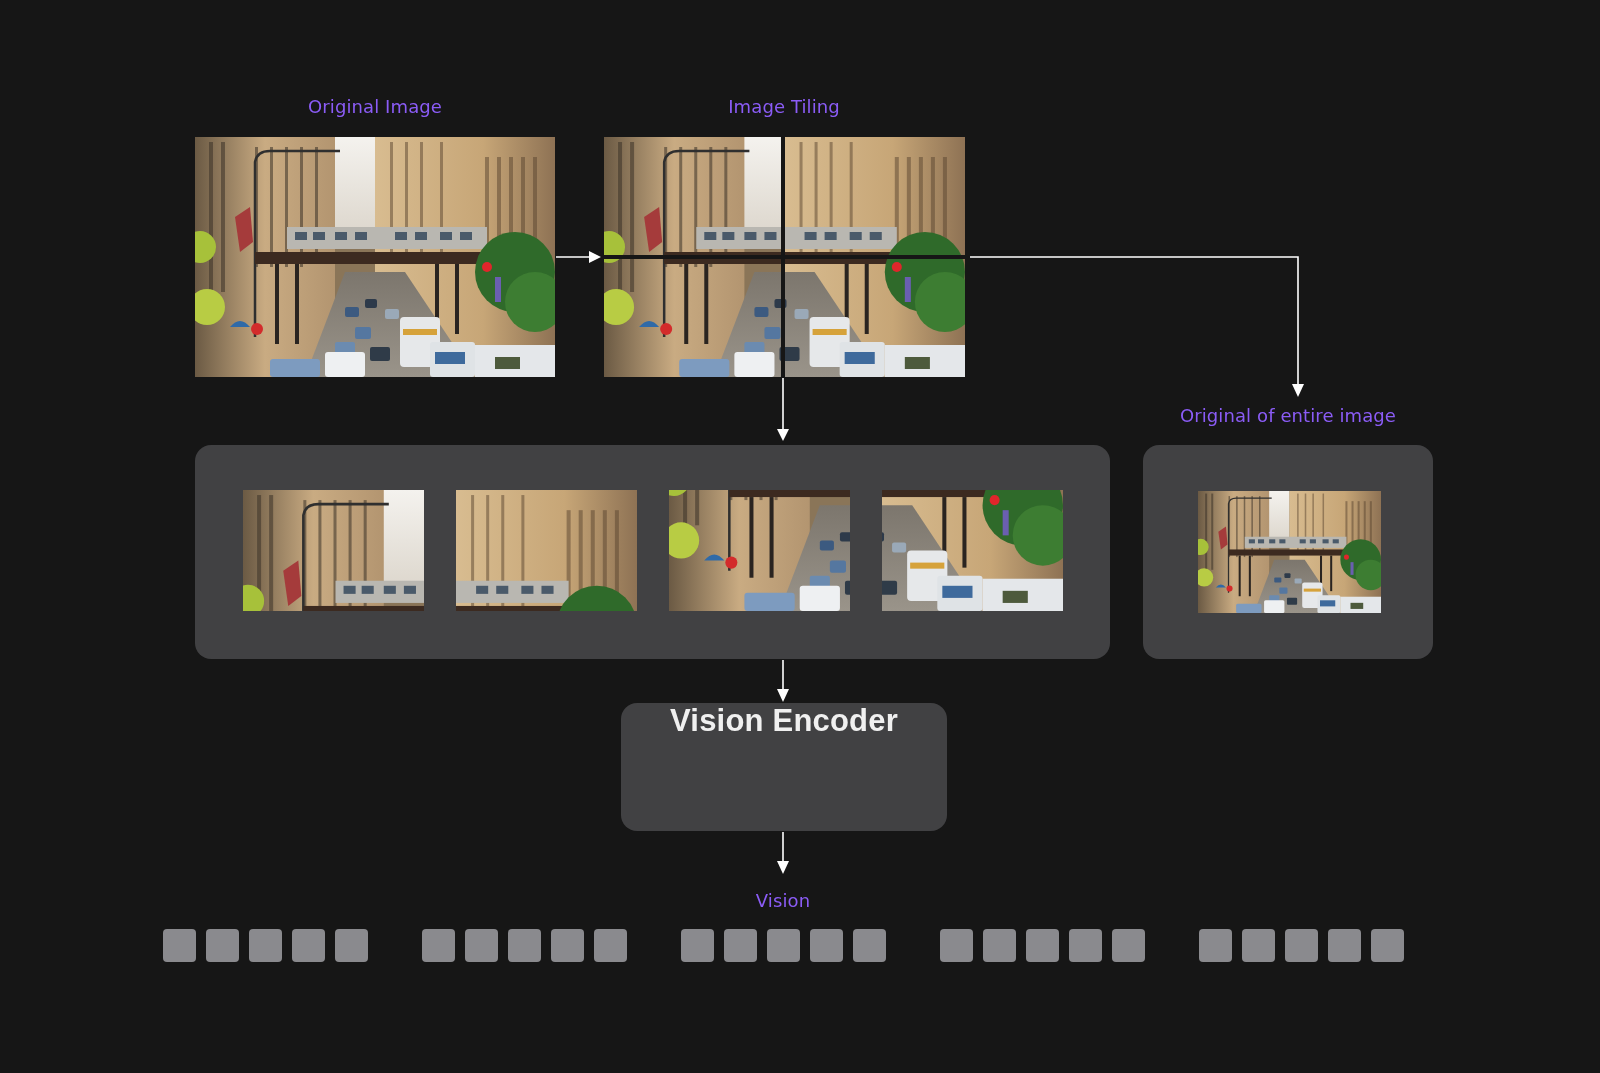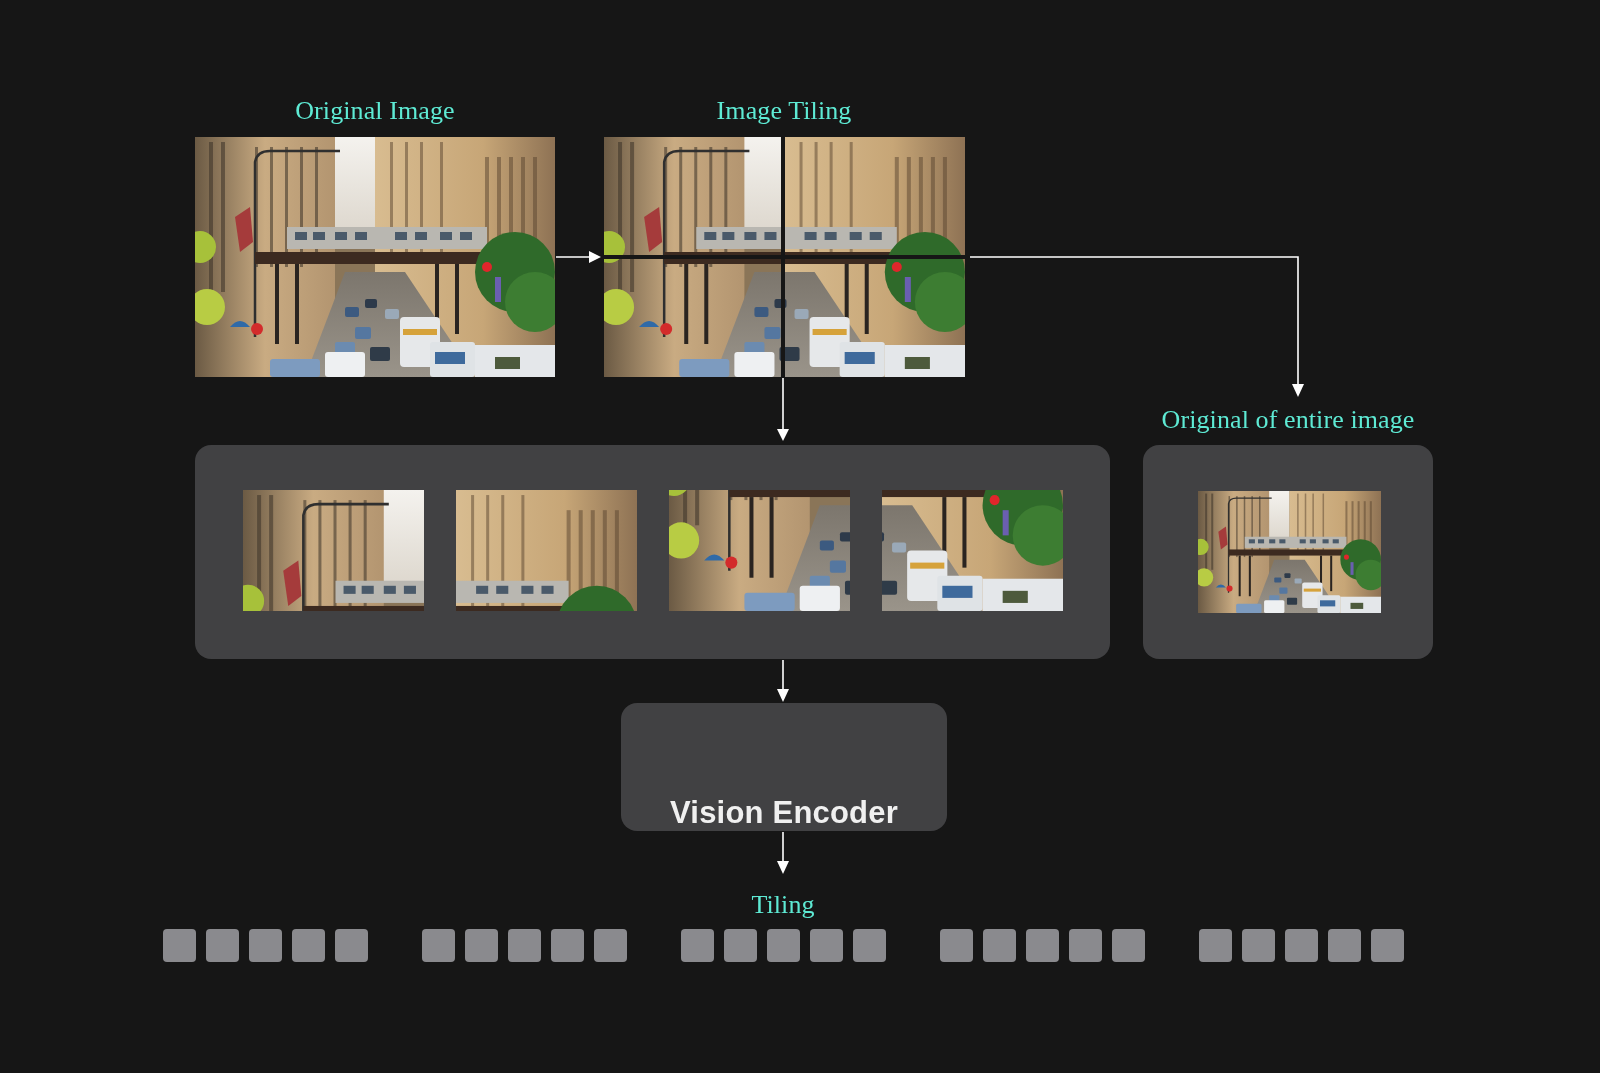--- a/index.html
+++ b/index.html
@@ -1,21 +1,21 @@
 <!DOCTYPE html>
 <html><head>
 <meta charset="utf-8">
 <style>
   html,body{margin:0;padding:0;}
   body{width:1600px;height:1073px;background:#161616;position:relative;overflow:hidden;font-family:"DejaVu Sans","Liberation Sans",sans-serif;color:#ececec;}
-  .label{position:absolute;font-size:26px;color:#5eead4;text-align:center;white-space:nowrap;letter-spacing:0.1px;font-family:Liberation Serif, serif;}
+  .label{position:absolute;font-size:18px;color:#8b5cf6;text-align:center;white-space:nowrap;letter-spacing:0.1px;}
   .panel{position:absolute;background:#414143;border-radius:16px;}
   .photo{position:absolute;overflow:hidden;}
   .photo svg{display:block;width:100%;height:100%;}
-  .encoder{position:absolute;background:#414143;border-radius:16px;display:flex;align-items:flex-end;justify-content:center;}
+  .encoder{position:absolute;background:#414143;border-radius:16px;display:flex;align-items:flex-start;justify-content:center;}
   .encoder span{font-size:31px;font-weight:bold;color:#f0f0f0;font-family:"Liberation Sans","DejaVu Sans",sans-serif;letter-spacing:0.2px;}
   .token{position:absolute;width:33px;height:33px;background:#8a8a8e;border-radius:4px;}
   svg.overlay{position:absolute;left:0;top:0;pointer-events:none;}
   .tile-line-v{position:absolute;background:#161616;}
   .tile-line-h{position:absolute;background:#161616;}
 </style>
 </head>
 <body>
 
 <svg width="0" height="0" style="position:absolute">
@@ -171,21 +171,21 @@
     <svg viewBox="0 0 360 240" preserveAspectRatio="none">
         <use href="#scene"></use>
       </svg>
   </div>
 </div>
 
 <div class="encoder" style="left:621px;top:703px;width:326px;height:128px;">
   <span>Vision Encoder</span>
 </div>
 
-<div class="label" style="left:683px;top:890px;width:200px;">Tiling</div>
+<div class="label" style="left:683px;top:890px;width:200px;">Vision</div>
 
 <div>
   <div>
     <div class="token" style="left:163px;top:929px;"></div>
     <div class="token" style="left:206px;top:929px;"></div>
     <div class="token" style="left:249px;top:929px;"></div>
     <div class="token" style="left:292px;top:929px;"></div>
     <div class="token" style="left:335px;top:929px;"></div>
   </div>
   <div>

